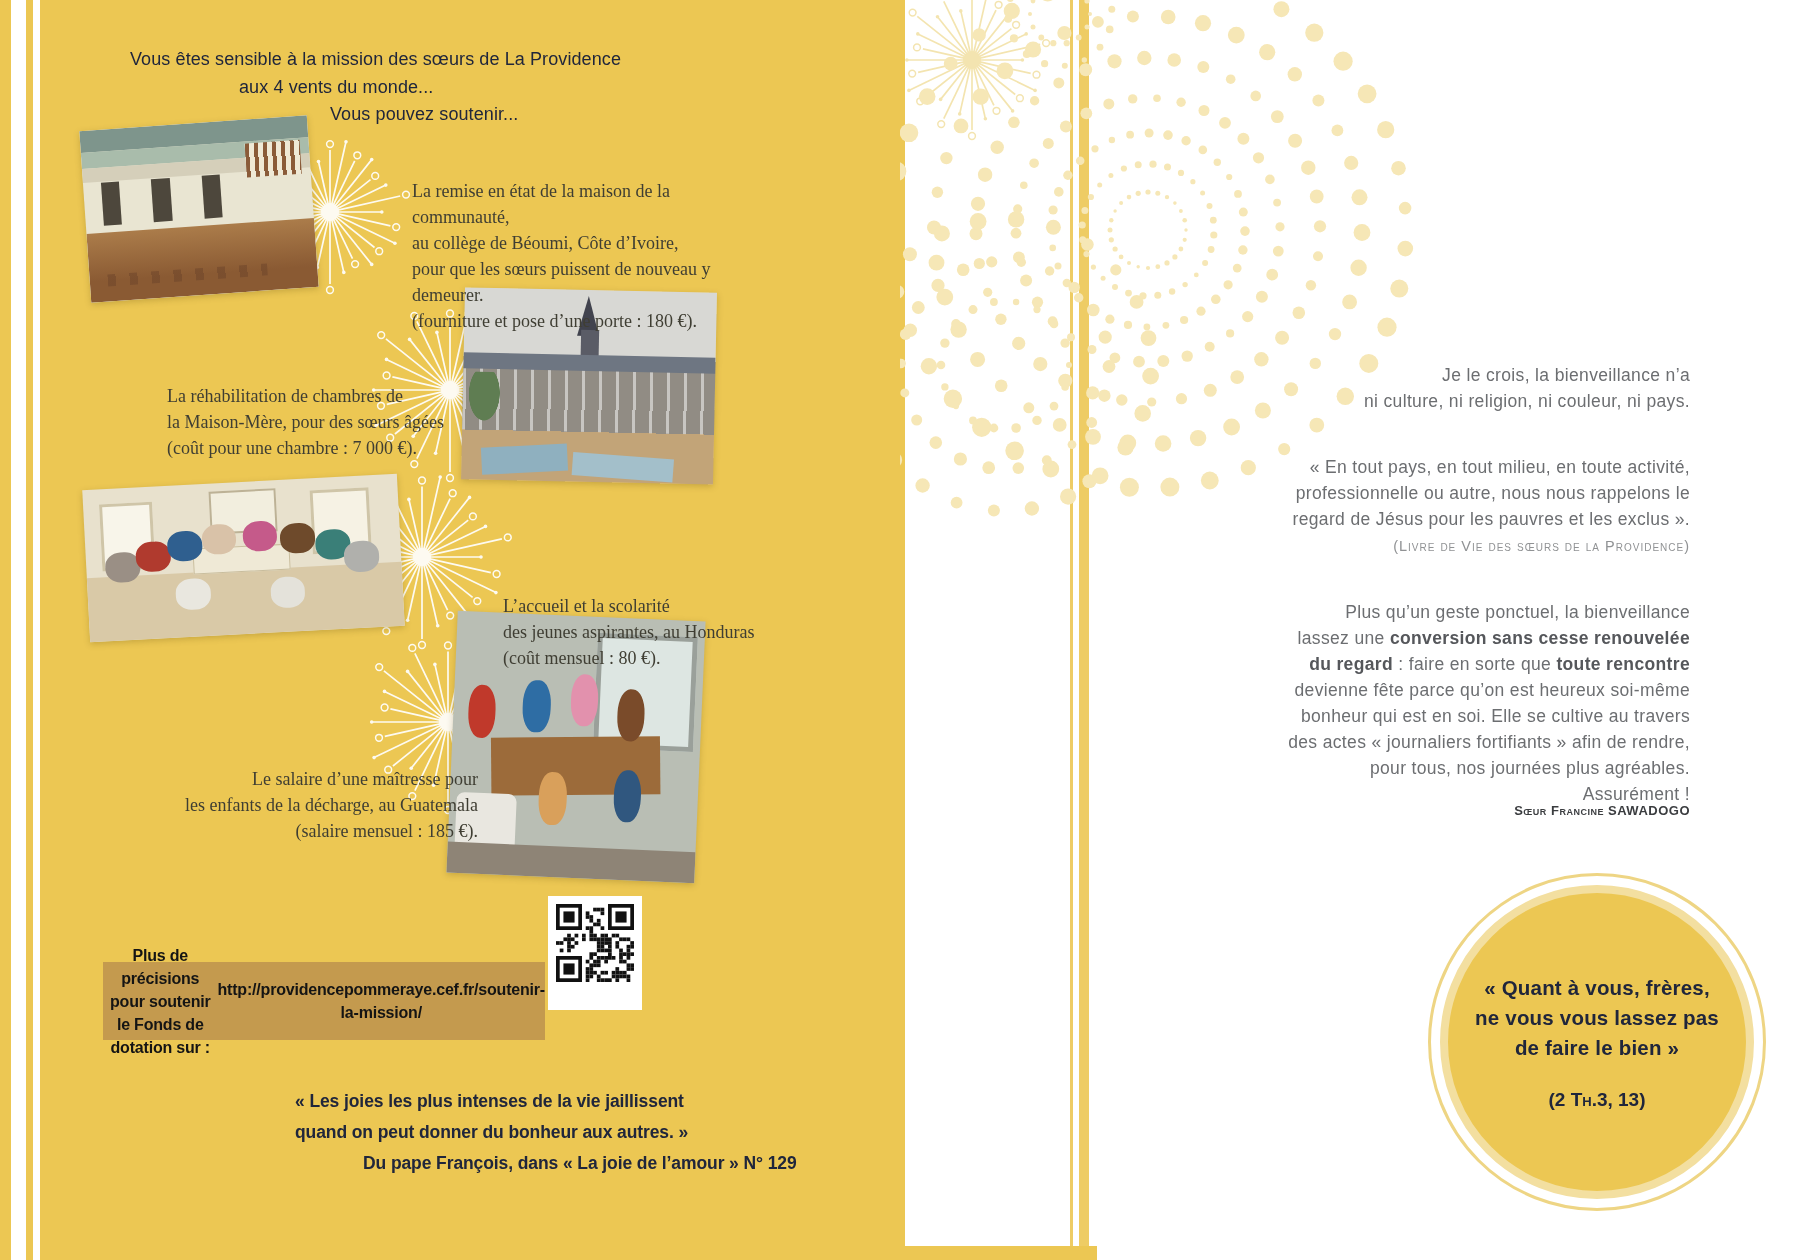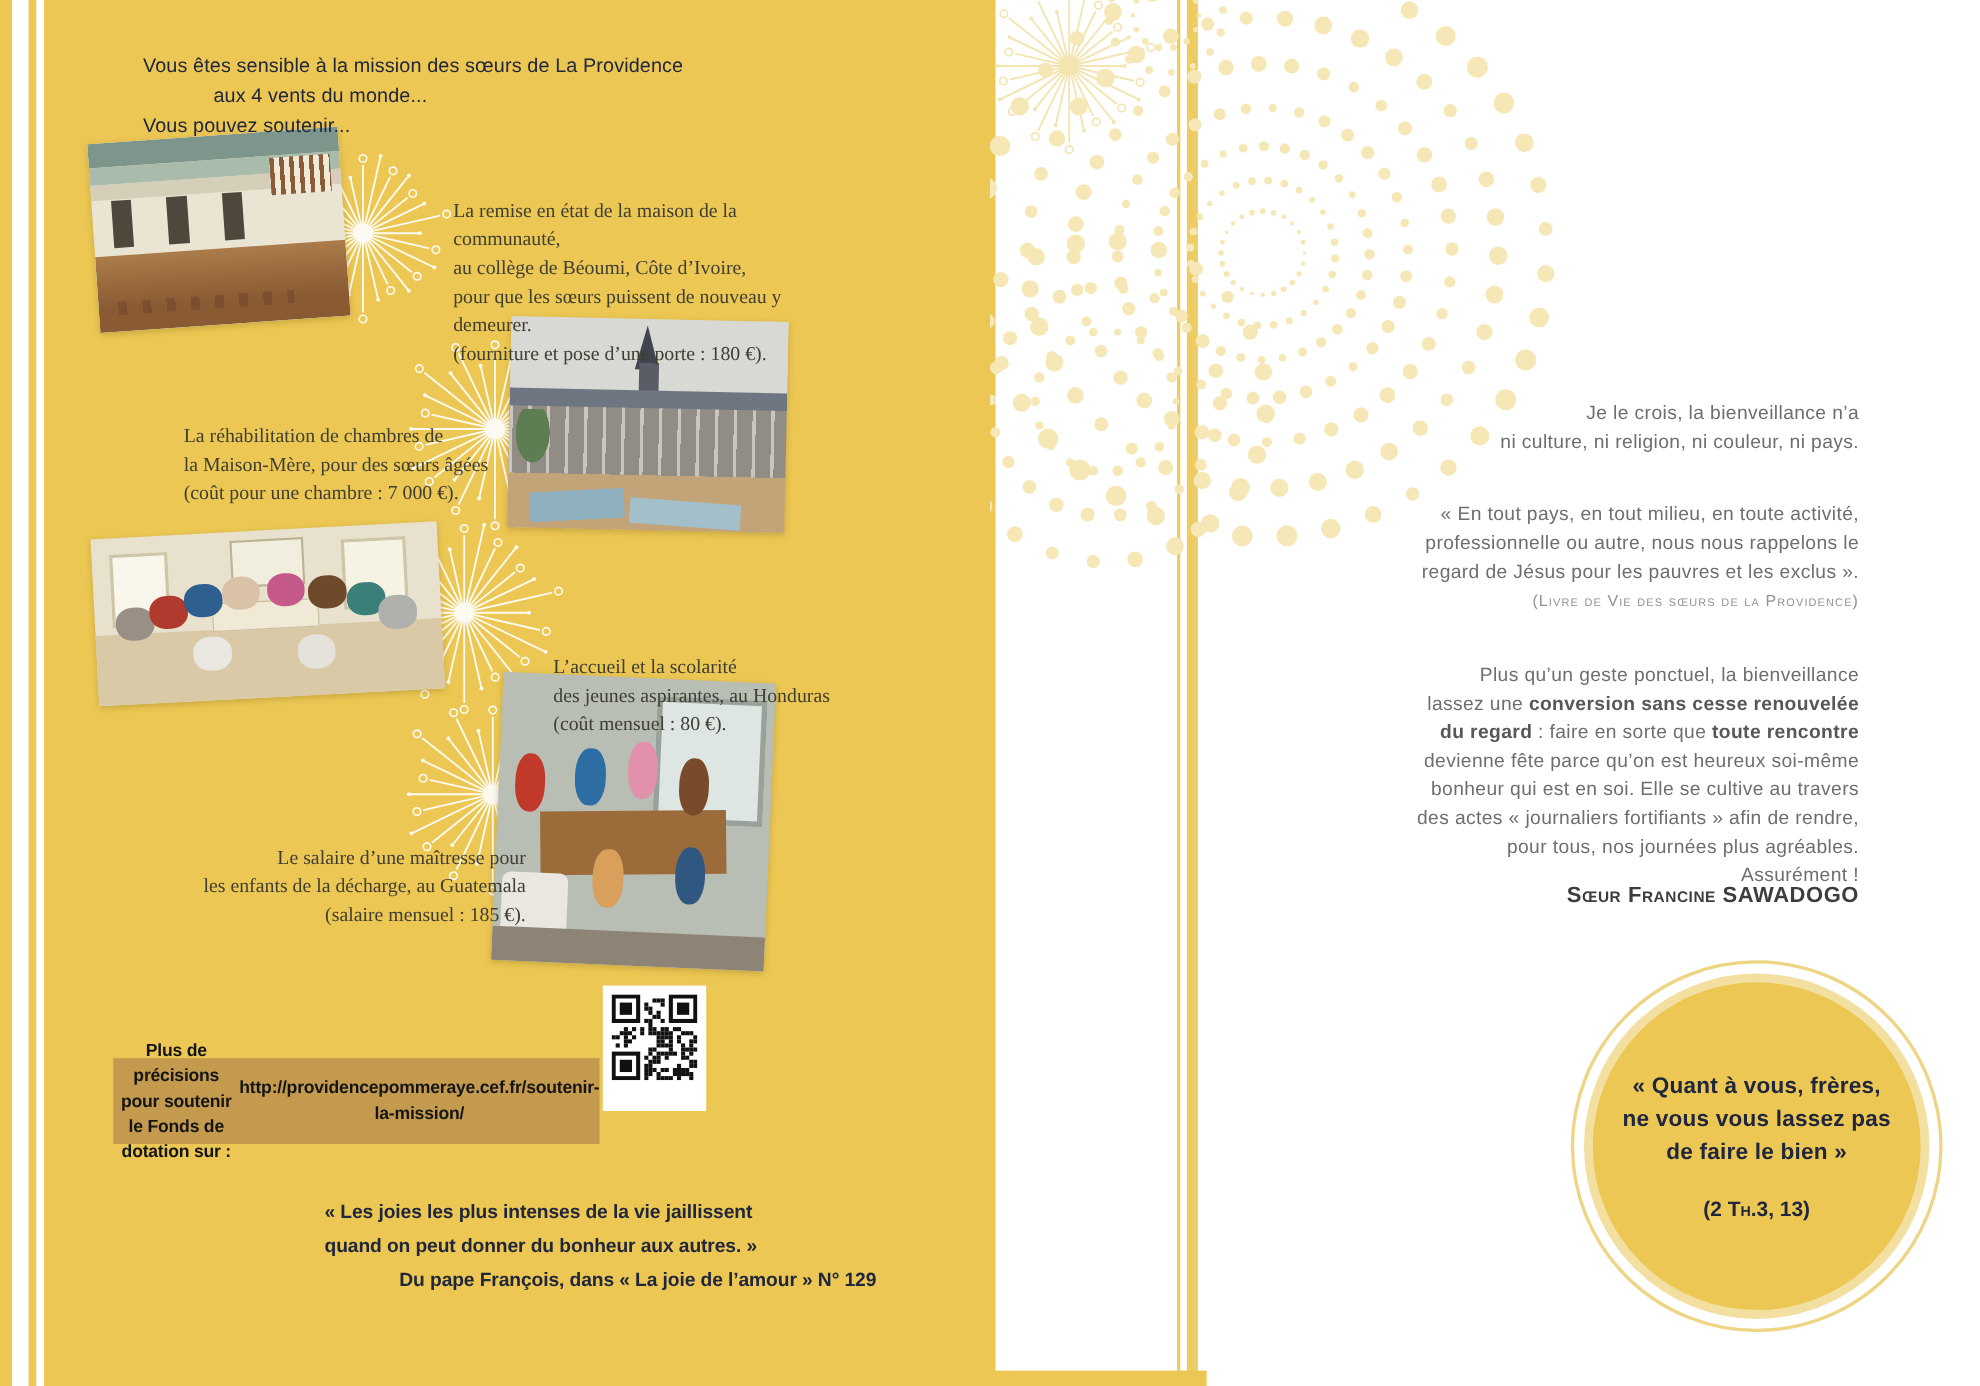--- a/index.html
+++ b/index.html
@@ -15,22 +15,22 @@
   .left-bursts{left:40px;top:0;width:870px;height:1260px;z-index:1;pointer-events:none}
 
   
   .gut-thin{left:1070px;top:0;width:3px;height:1260px;background:var(--page-yellow);opacity:.9}
   .gut-thick{left:1079px;top:0;width:10px;height:1260px;background:var(--page-yellow);opacity:.9}
   .bottom-strip{left:903px;top:1246px;width:194px;height:14px;background:var(--page-yellow)}
 
   
   .title{left:130px;top:46px;z-index:3;color:var(--text-navy);font-weight:normal;
          font-size:18px;line-height:27.5px;letter-spacing:.1px}
-  .title .t2{margin-left:64px}
-  .title .t3{}
+  .title .t2{margin-left:109px}
+  .title .t3{margin-left:200px}
 
   .para{z-index:3;color:var(--text-serif);
         font-family:"Liberation Serif","DejaVu Serif",serif;
         font-size:18px;line-height:26px}
   .para-1{left:412px;top:178px;width:350px}
   .para-2{left:167px;top:383px;width:345px;text-align:left}
   .para-3{left:503px;top:593px;width:330px}
   .para-4{left:140px;top:766px;width:338px;text-align:right}
 
   .qr-wrap{left:548px;top:896px;width:94px;height:114px;background:#fff;z-index:3;text-align:center}
@@ -93,21 +93,21 @@
   .figures i{position:absolute;width:11%;height:20%;border-radius:45%;display:block}
 
   
   .right-deco{left:900px;top:0;width:560px;height:545px;z-index:1;pointer-events:none}
   .rp-body{right:110px;top:362px;width:640px;text-align:right;z-index:2;color:var(--text-gray)}
   .rp-line{font-size:17.5px;line-height:26px;letter-spacing:.35px}
   .rp-line .b{font-weight:bold;color:#55575b}
   .rp-line .sc{font-variant:small-caps;font-size:14.5px;letter-spacing:1px;color:#909294}
   .rp-line.gap{margin-top:40px}
   .rp-attrib{right:110px;top:803px;z-index:2;font-variant:small-caps;font-weight:bold;
-             font-size:20px;letter-spacing:.5px;color:#3b3d40}
+             font-size:13px;letter-spacing:.5px;color:#3b3d40}
 
   .badge-ring{left:1428px;top:873px;width:332px;height:332px;border:3px solid #eed584;
               border-radius:50%;z-index:2}
   .badge-disc{position:absolute;left:9px;top:9px;right:9px;bottom:9px;background:var(--page-yellow);
               border:8px solid #f3dfa0;border-radius:50%;display:flex;flex-direction:column;
               align-items:center;justify-content:center;text-align:center}
   .bq{font-weight:bold;font-size:20.5px;line-height:30px;color:var(--text-navy);letter-spacing:.2px}
   .bref{margin-top:26px;font-weight:bold;font-size:19px;font-variant:small-caps;color:var(--text-navy)}
 </style>
 </head>

